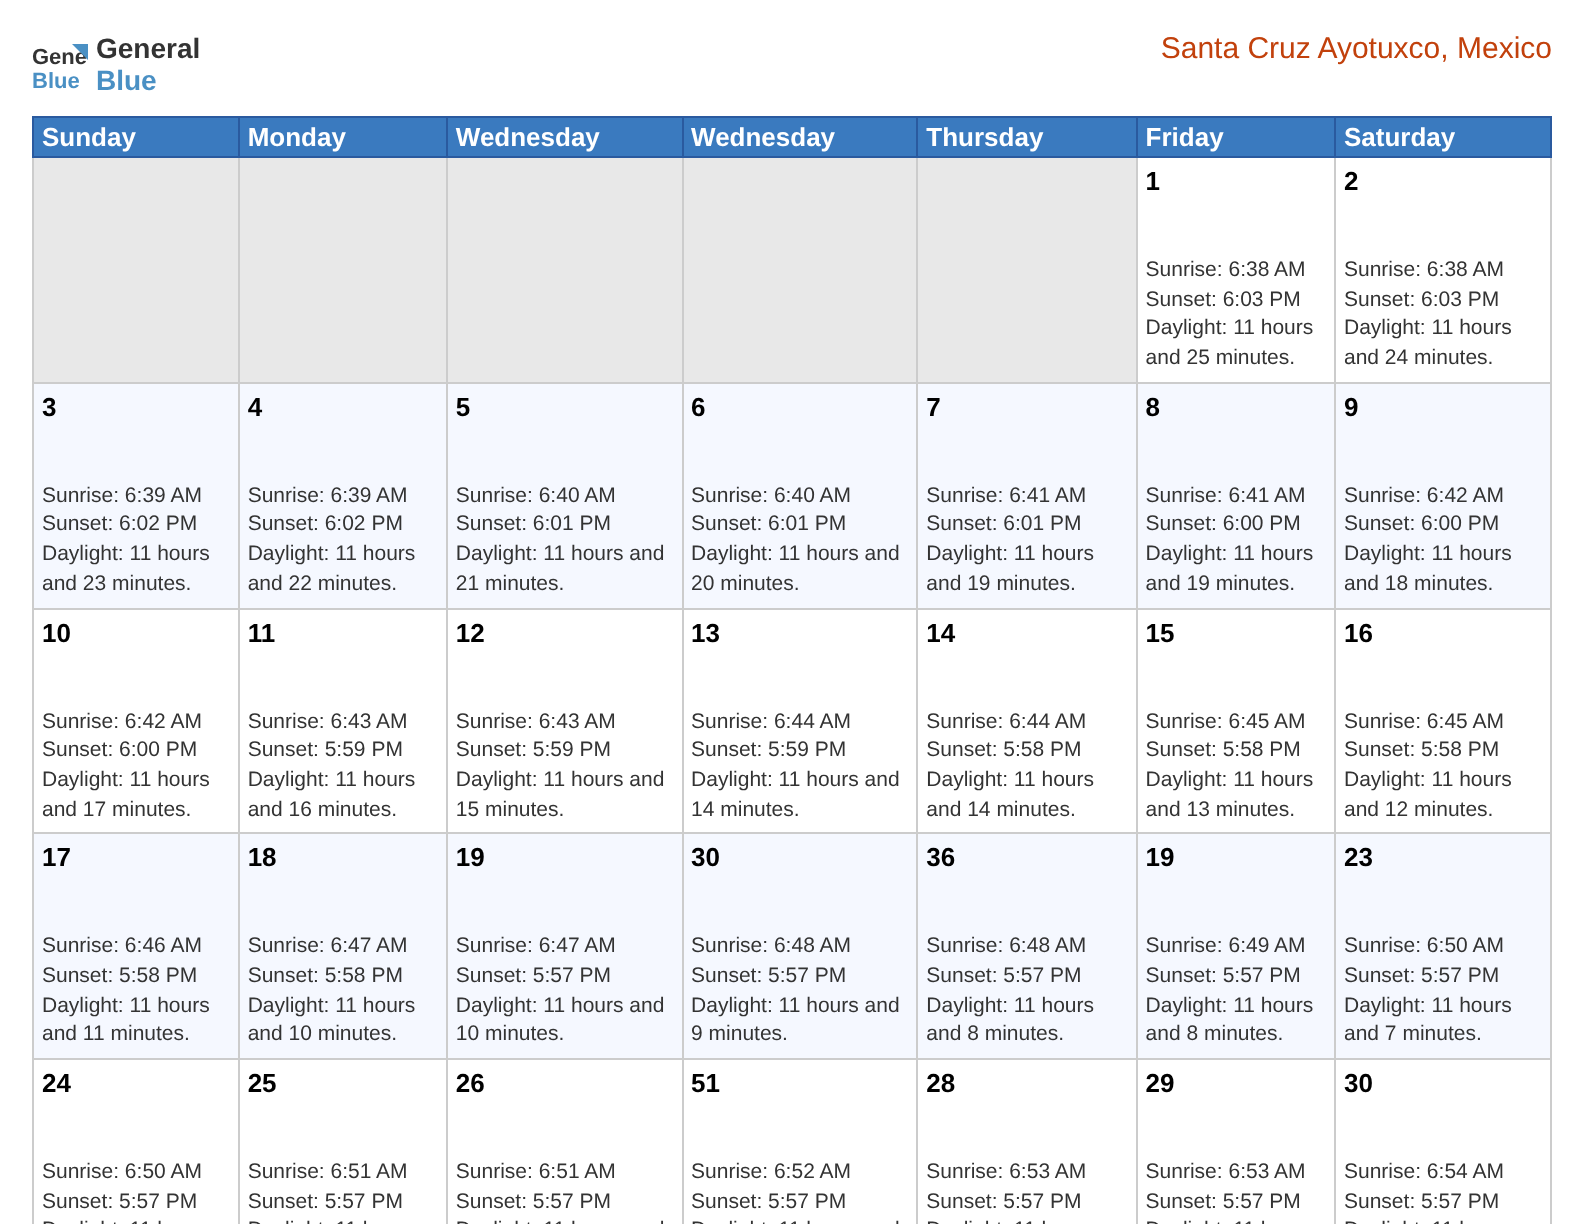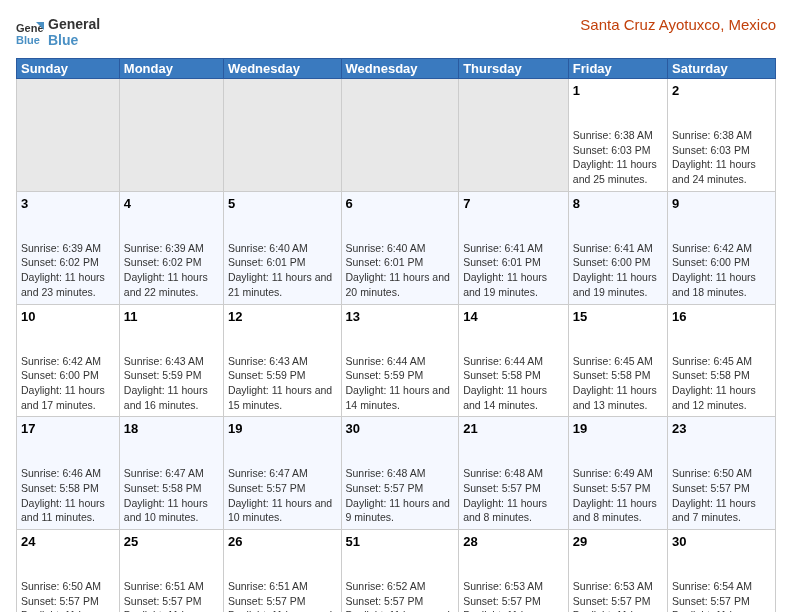--- a/index.html
+++ b/index.html
@@ -196,21 +196,21 @@
         </td>
         <td>
           <span class="day-number">19</span>
           <div class="day-info">Sunrise: 6:47 AM<br>Sunset: 5:57 PM<br>Daylight: 11 hours and 10 minutes.</div>
         </td>
         <td>
           <span class="day-number">30</span>
           <div class="day-info">Sunrise: 6:48 AM<br>Sunset: 5:57 PM<br>Daylight: 11 hours and 9 minutes.</div>
         </td>
         <td>
-          <span class="day-number">21</span>
+          <span class="day-number">36</span>
           <div class="day-info">Sunrise: 6:48 AM<br>Sunset: 5:57 PM<br>Daylight: 11 hours and 8 minutes.</div>
         </td>
         <td>
           <span class="day-number">19</span>
           <div class="day-info">Sunrise: 6:49 AM<br>Sunset: 5:57 PM<br>Daylight: 11 hours and 8 minutes.</div>
         </td>
         <td>
           <span class="day-number">23</span>
           <div class="day-info">Sunrise: 6:50 AM<br>Sunset: 5:57 PM<br>Daylight: 11 hours and 7 minutes.</div>
         </td>

